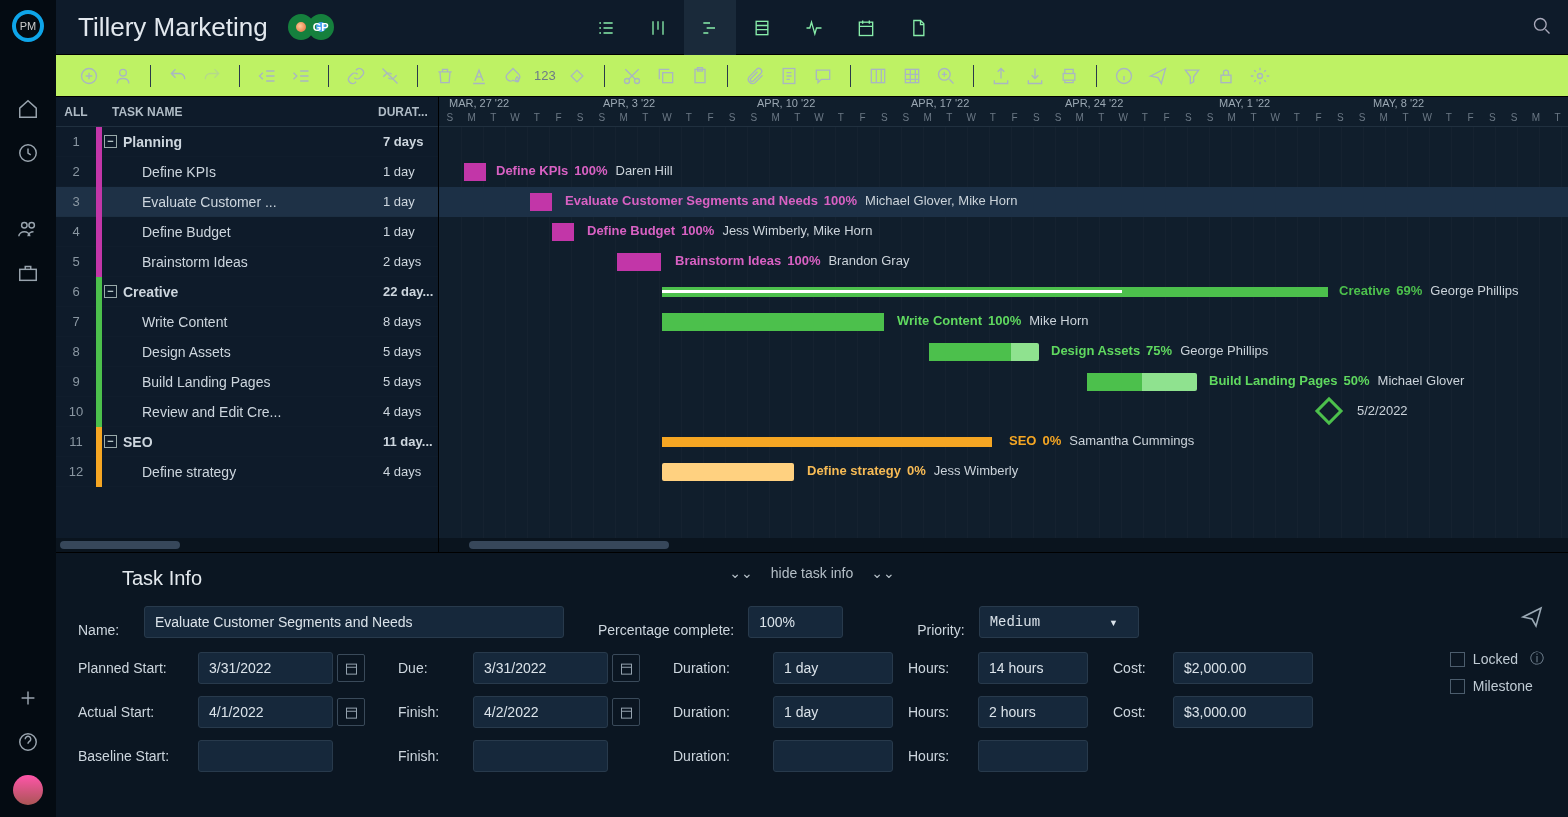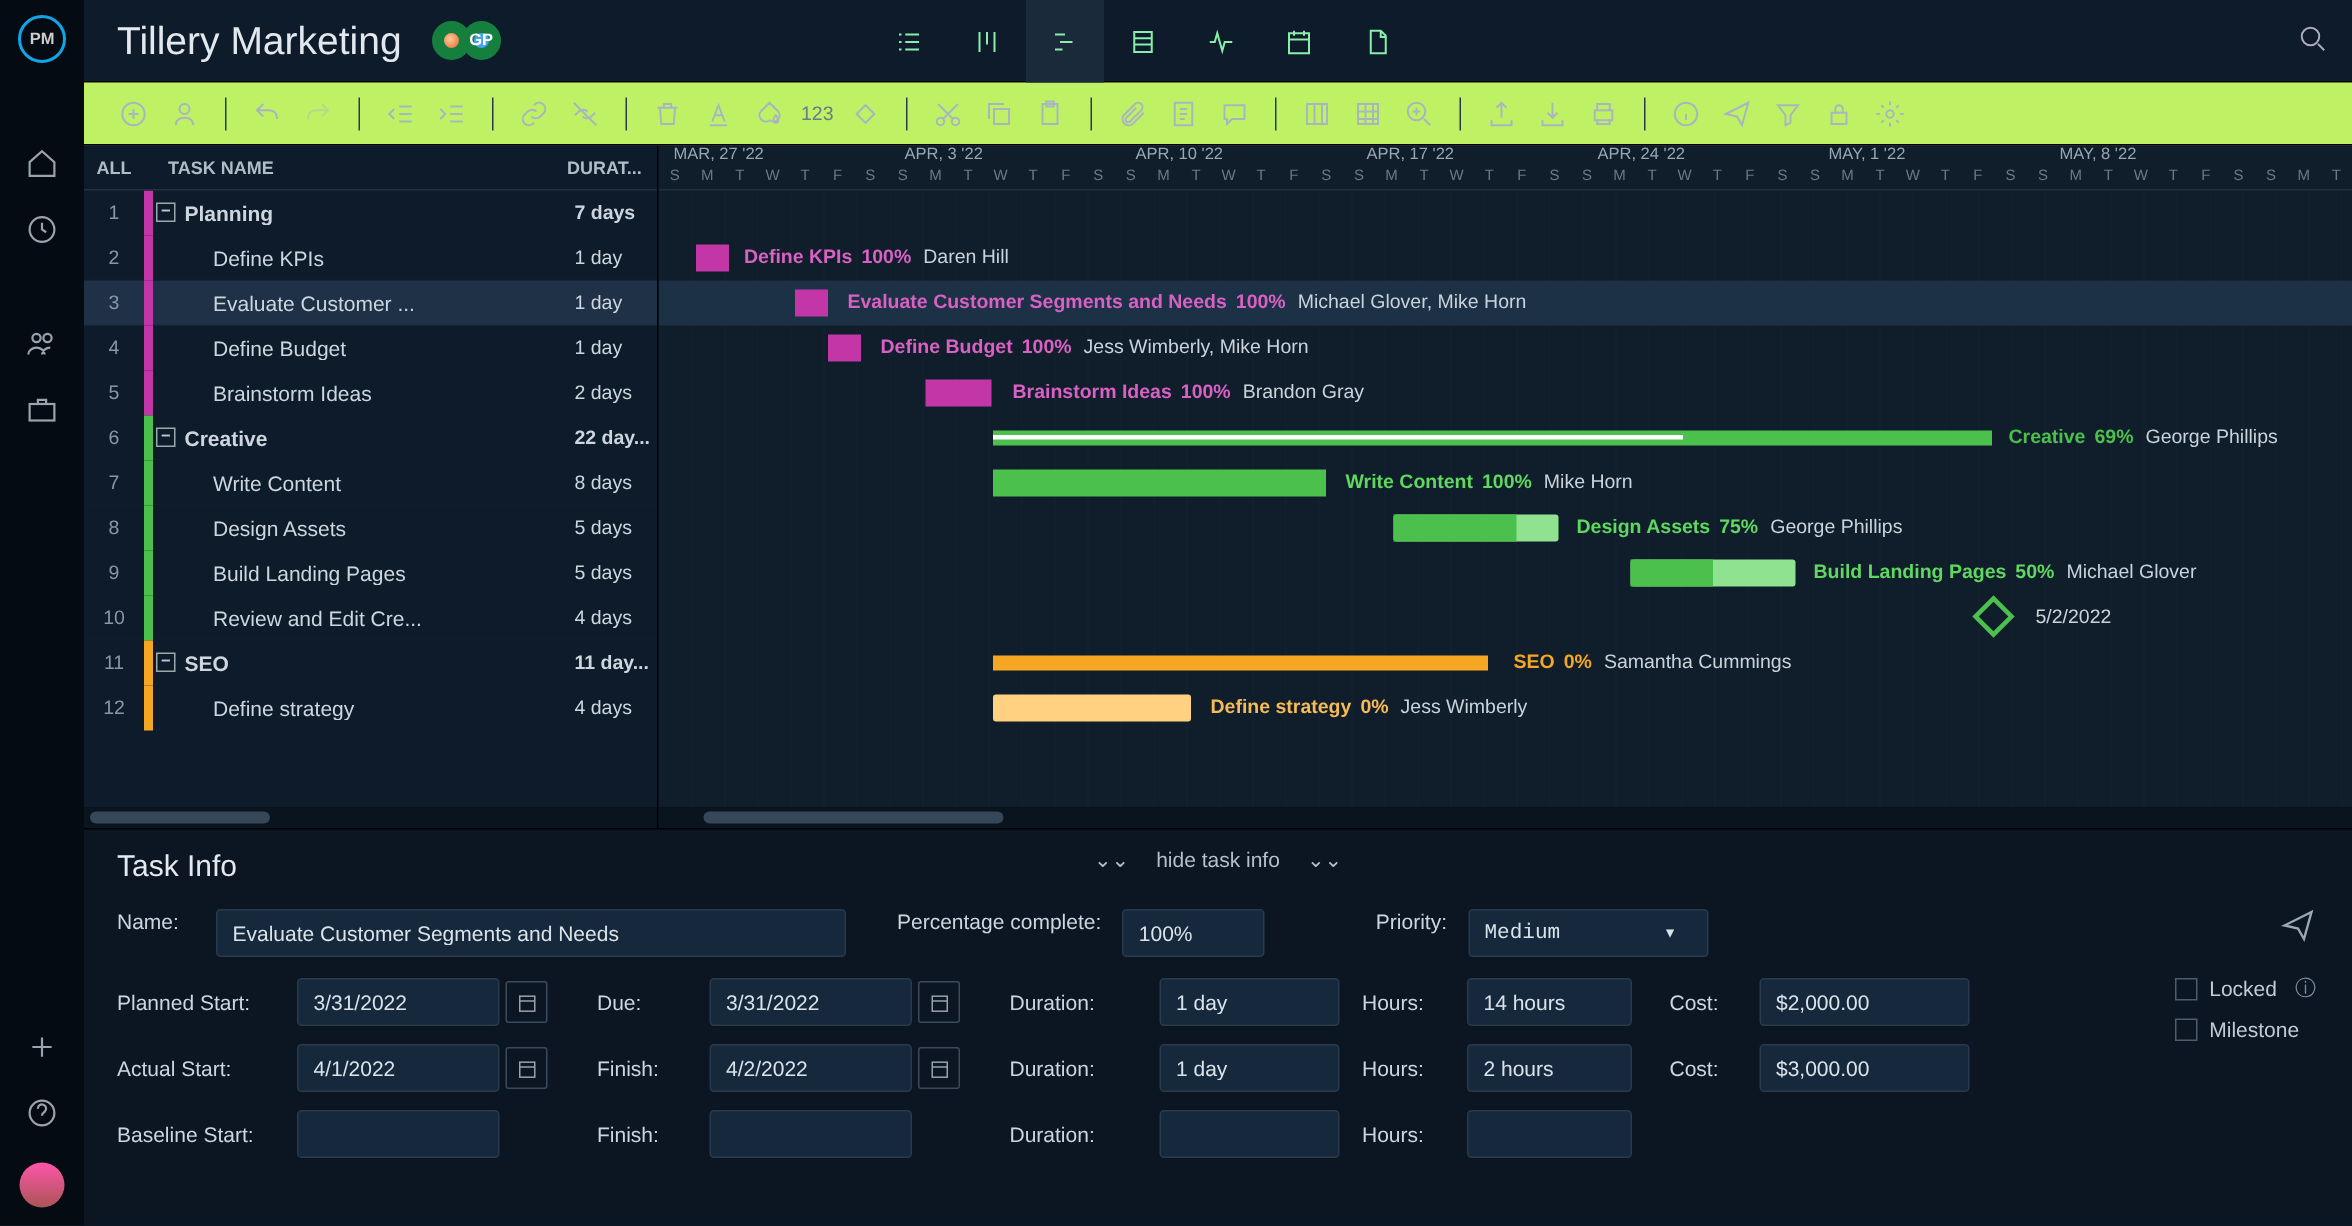--- a/index.html
+++ b/index.html
@@ -1,19 +1,19 @@
 <!DOCTYPE html>
 <html><head>
 <meta charset="utf-8">
 <style>
 * { box-sizing: border-box; margin: 0; padding: 0; }
 body { background:#0b1520; color:#cdd6de; font-family: -apple-system, Helvetica, Arial, sans-serif; font-size:14px; width:1568px; height:817px; overflow:hidden; }
 .app { display:flex; height:817px; }
 .leftrail { width:56px; background:#040b12; display:flex; flex-direction:column; align-items:center; padding-top:10px; gap:22px; }
-.leftrail .logo { width:32px; height:32px; border:2px solid #0ea5e9; border-radius:50%; display:flex; align-items:center; justify-content:center; font-size:11px; color:#ccc; font-weight:bold; }
+.leftrail .logo { width:32px; height:32px; border:4px solid #0ea5e9; border-radius:50%; display:flex; align-items:center; justify-content:center; font-size:11px; color:#ccc; font-weight:normal; }
 .leftrail .ic { width:22px; height:22px; color:#99a4ae; display:flex; align-items:center; justify-content:center; }
 .leftrail .spacer { flex:1; }
 .leftrail .avatar { width:30px; height:30px; border-radius:50%; background: linear-gradient(#f5a, #a55); margin-bottom:12px; }
 .main { flex:1; display:flex; flex-direction:column; }
 .topbar { height:55px; background:#0e1b2a; display:flex; align-items:center; padding:0 16px; gap:14px; border-bottom:1px solid #000;}
 .title { font-size:26px; color:#e2e8ee; margin-left:6px; }
 .avpair { display:flex; align-items:center; margin-left:12px;}
 .avpair .a { width:26px; height:26px; border-radius:50%; margin-left:-6px; border:8px solid #15803d;}
 .avpair .a1 { background: radial-gradient(circle at 40% 40%, #ffcc99, #e06633); }
 .avpair .a2 { background:#4aa3f0; font-size:11px; display:flex; align-items:center; justify-content:center; color:#fff; font-weight:bold;}
@@ -55,21 +55,21 @@
 .gr.sel { background:#1c3046;}
 .tbar { position:absolute; height:18px; top:6px; border-radius:2px; }
 .sumbar { position:absolute; height:10px; top:10px;}
 .sumbar .prog { position:absolute; top:3px; height:3px; background:#fff;}
 .lbl { position:absolute; top:6px; white-space:nowrap; font-size:13px;}
 .lbl .n{ font-weight:bold;}
 .lbl .p{ font-weight:bold; margin-left:6px;}
 .lbl .a{ color:#cbd3da; margin-left:8px;}
 .mile { position:absolute; width:20px; height:20px; transform:rotate(45deg); border:3px solid #4cc04c; top:4px;}
 .taskinfo { height:265px; background:#0b1622; border-top:1px solid #000; padding:14px 22px; position:relative;}
-.ti-head { display:flex; align-items:center; gap:20px;}
+.ti-head { display:flex; align-items:center; gap:20px;margin-left:44px;}
 .ti-title{ font-size:20px; color:#e3e9ee;}
 .ti-hide { position:absolute; left:50%; transform:translateX(-50%); top:12px; display:flex; align-items:center; gap:18px; color:#b5bfc7; font-size:14px;}
 .ti-tabs { display:flex; gap:24px; margin-top:18px; }
 .ti-tabs .t{ color:#7e8b96; font-size:14px; letter-spacing:.5px;}
 .ti-tabs .t.active{ color:#e0e6ec; font-weight:500;}
 .ti-in { background:#16283b; border:1px solid #283a4c; color:#dbe3ea; height:32px; padding:0 10px; border-radius:3px; font-size:14px;}
 .ti-in.dd{ display:flex; align-items:center; justify-content:space-between; width:160px; padding-right:20px;font-family:Liberation Mono, monospace;}
 .dtwrap { display:flex; align-items:center; gap:4px;}
 .calic { width:28px; height:28px; border:1px solid #3a4a5a; display:flex; align-items:center; justify-content:center; color:#95a3af; border-radius:2px;}
 .ti-right { position:absolute; top:52px; right:24px; display:flex; flex-direction:column; gap:10px;}
@@ -611,21 +611,21 @@
     <div class="taskinfo">
       <div class="ti-head">
         <div class="ti-title">Task Info</div>
       </div>
       <div class="ti-hide">
         <span>⌄⌄</span>
         <span>hide task info</span>
         <span>⌄⌄</span>
       </div>
 
-      <div style="margin-top:16px; display:flex; align-items:flex-start; gap:14px; flex-wrap:nowrap;">
+      <div style="margin-top:16px; display:flex; align-items:flex-end; gap:14px; flex-wrap:nowrap;">
         <label style="width:52px;">Name:</label>
         <input class="ti-in" style="width: 420px;" value="Evaluate Customer Segments and Needs">
         <label style="margin-left:20px;">Percentage complete:</label>
         <input class="ti-in" style="width: 95px;" value="100%">
         <label style="margin-left:60px;">Priority:</label>
         <div class="ti-in dd">
             <span>Medium</span>
             <span>▾</span>
           </div>
       </div>

